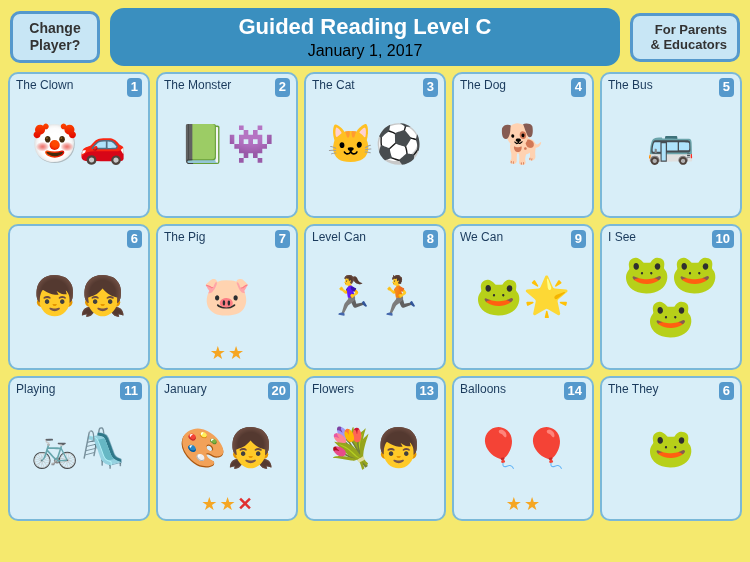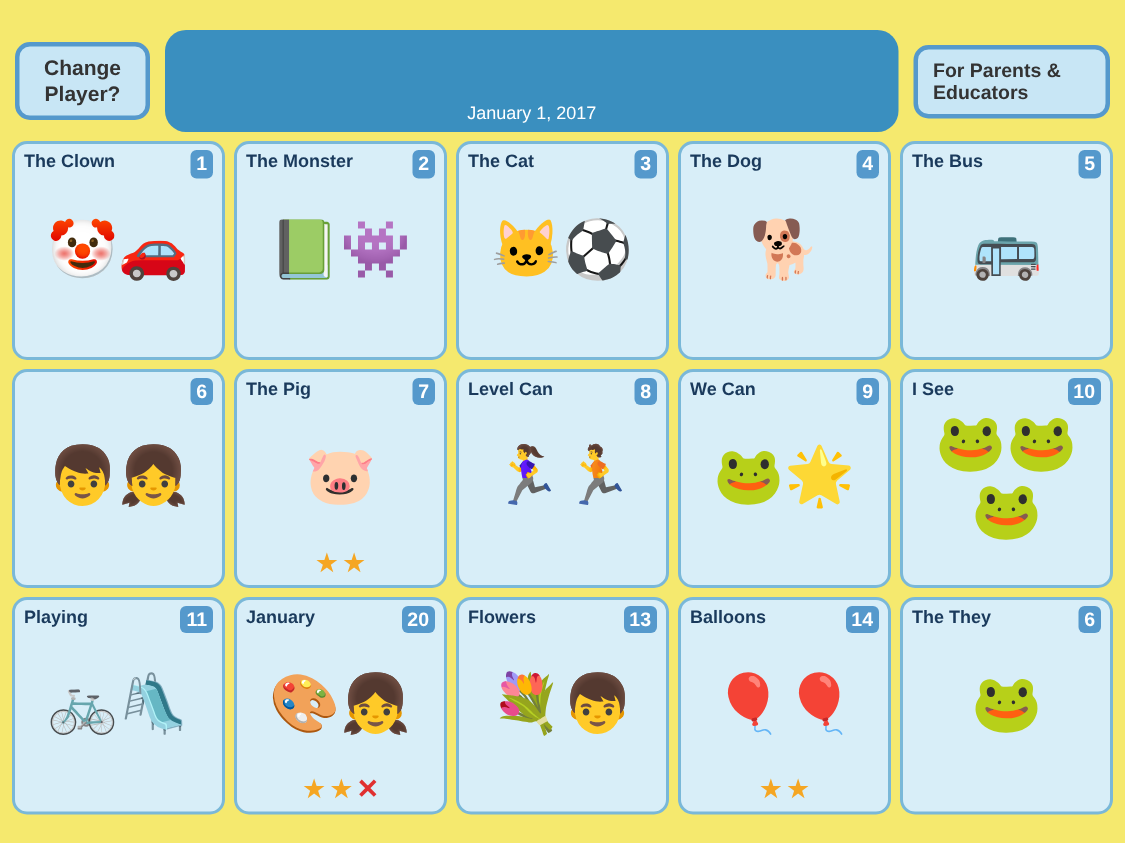--- a/index.html
+++ b/index.html
@@ -10,21 +10,21 @@
       font-family: Arial, sans-serif;
       overflow: hidden;
       position: relative;
     }
 
     
     .header {
       display: flex;
       align-items: center;
       justify-content: space-between;
-      padding: 20px 10px 6px 10px;
+      padding: 8px 10px 6px 10px;
     }
 
     .change-player-btn {
       background-color: #c8e6f5;
       border: 3px solid #5599cc;
       border-radius: 10px;
       padding: 6px 10px;
       text-align: center;
       font-weight: bold;
       font-size: 14px;
@@ -44,36 +44,36 @@
     }
 
     .title-main {
       color: white;
       font-size: 22px;
       font-weight: bold;
       line-height: 1.2;
     }
 
     .title-date {
-      color: #ffffff;
-      font-size: 12px;
-      margin-top: 16px;
+      color: #000000;
+      font-size: 16px;
+      margin-top: 2px;
     }
 
     .parents-btn {
       background-color: #c8e6f5;
       border: 3px solid #5599cc;
       border-radius: 10px;
       padding: 6px 10px;
-      text-align: left;
+      text-align: right;
       font-weight: bold;
       font-size: 13px;
       color: #333;
       cursor: pointer;
-      width: 131px;
+      width: 110px;
       line-height: 1.2;
     }
 
     
     .grid {
       display: grid;
       grid-template-columns: repeat(5, 1fr);
       grid-template-rows: repeat(3, 1fr);
       gap: 6px;
       padding: 0 8px 8px 8px;
@@ -104,21 +104,21 @@
       font-size: 13px;
       border-radius: 4px;
       padding: 0 4px;
       line-height: 1.4;
     }
 
     .card-title {
       position: absolute;
       top: 4px;
       left: 6px;
-      font-weight: bold;
+      font-weight: normal;
       font-size: 12px;
       color: #1a3a5c;
       line-height: 1.2;
       max-width: 80%;
     }
 
     .card-image {
       width: 80%;
       height: 70%;
       display: flex;
@@ -151,21 +151,21 @@
 </head>
 <body>
 
 <div class="header">
   <div class="change-player-btn">
     <span>Change Player?</span>
   </div>
 
   <div class="title-box">
     <div class="title-main">
-      <br>
+      <span>Guided Reading Level C</span><br>
     </div>
     <div class="title-date">January 1, 2017</div>
   </div>
 
   <div class="parents-btn">
     <span>For Parents &amp; Educators</span>
   </div>
 </div>
 
 <div class="grid" id="card-grid">

